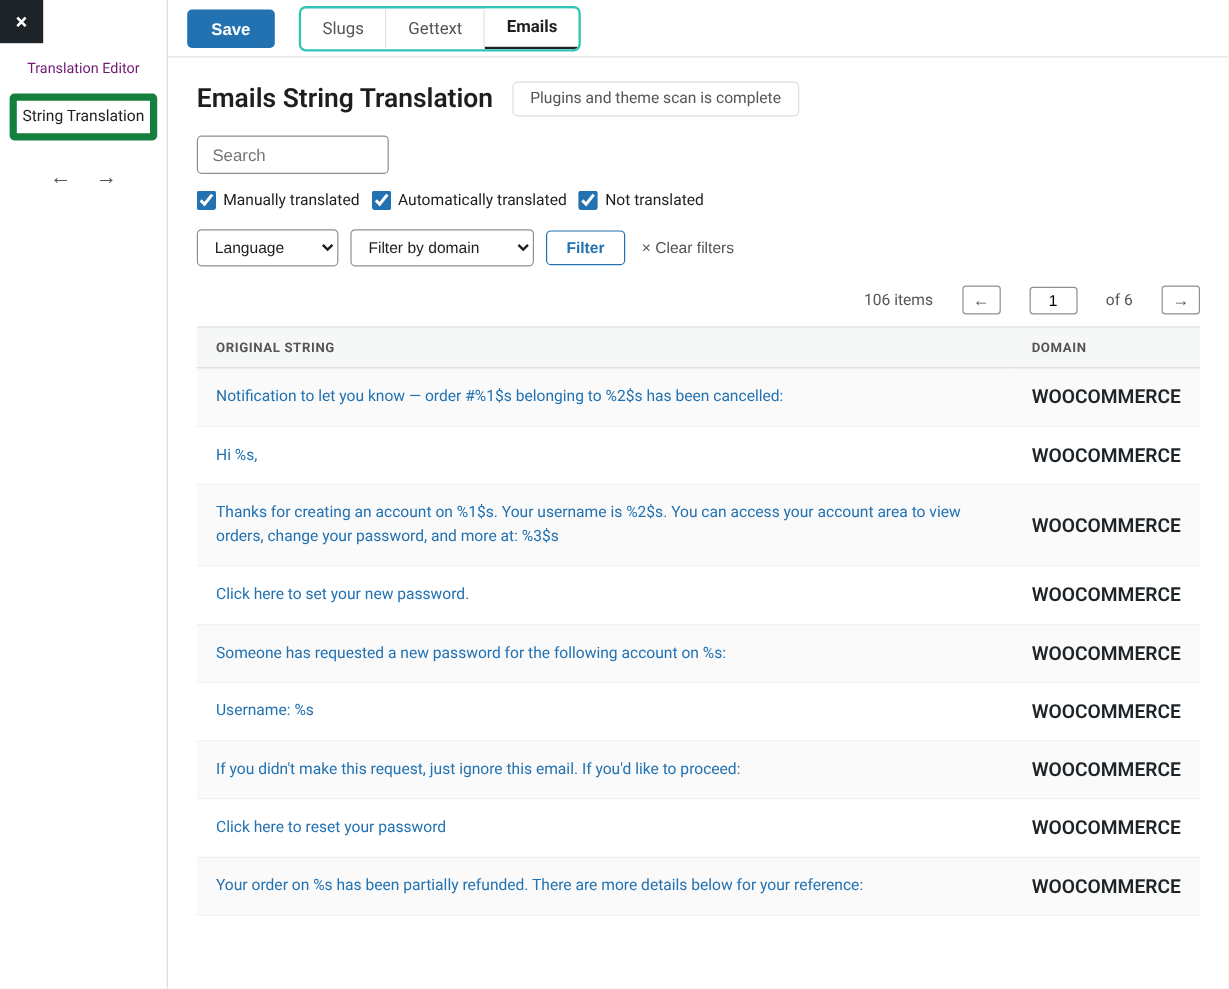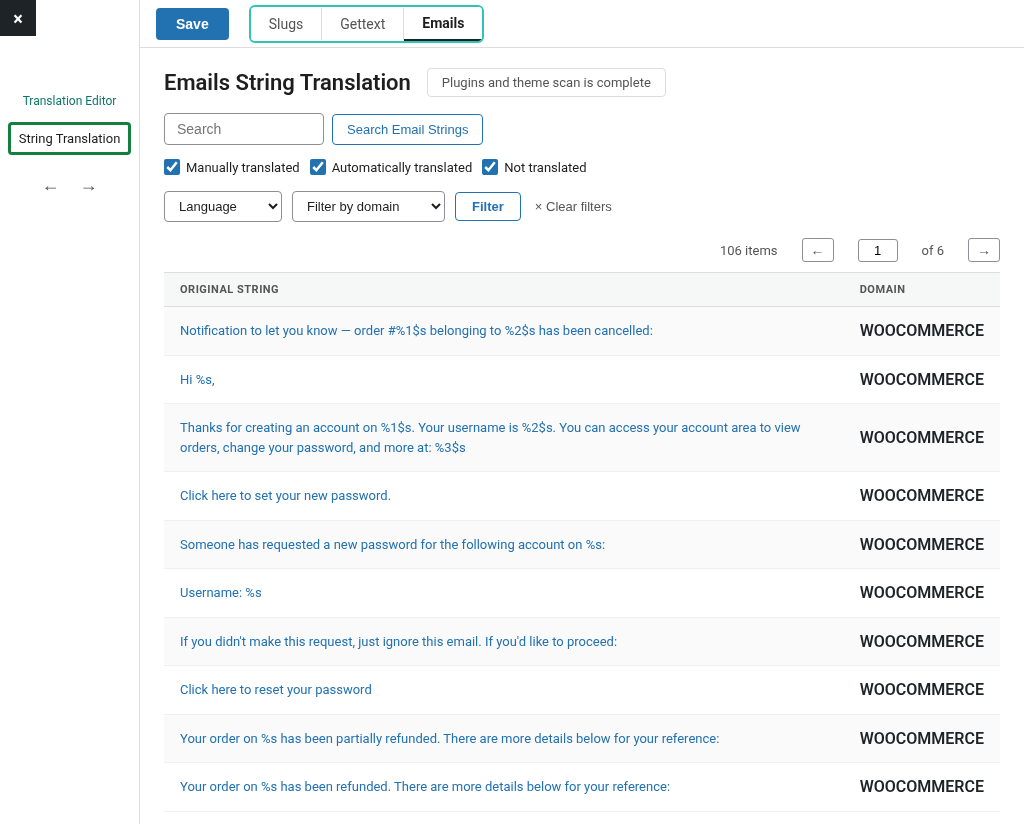--- a/index.html
+++ b/index.html
@@ -27,29 +27,28 @@
     .sidebar-nav {
       display: flex;
       flex-direction: column;
       align-items: center;
       width: 100%;
       padding: 8px 0;
       gap: 4px;
     }
     .sidebar-item-label {
       font-size: 12px;
-      color: #0f766e;
+      color: #701a75;
       text-align: center;
       padding: 6px 10px;
       cursor: pointer;
       width: 100%;
-      margin-top: 44px;
     }
     .sidebar-string-translation {
-      border: 3px solid #15803d;
+      border: 6px solid #15803d;
       border-radius: 4px;
       margin: 4px 8px;
       padding: 6px 0;
       font-size: 13px;
       color: #1e1e1e;
       text-align: center;
       cursor: pointer;
       width: calc(100% - 16px);
     }
     .sidebar-arrows {
@@ -319,21 +318,20 @@
 
   <div class="content">
 
     <div class="page-header">
       <h1 class="page-title">Emails String Translation</h1>
       <div class="scan-badge">Plugins and theme scan is complete</div>
     </div>
 
     <div class="search-row">
       <input class="search-input" type="text" placeholder="Search" style="">
-      <button class="search-email-btn">Search Email Strings</button>
     </div>
 
     <div class="filter-row">
       <label class="checkbox-group">
         <input type="checkbox" checked="" style="">
         <span>Manually translated</span>
       </label>
       <label class="checkbox-group">
         <input type="checkbox" checked="" style="">
         <span>Automatically translated</span>
@@ -417,22 +415,16 @@
       <a class="string-link">Click here to reset your password</a>
     </td>
     <td class="domain-cell">WOOCOMMERCE</td>
   </tr>
           <tr>
     <td>
       <a class="string-link">Your order on %s has been partially refunded. There are more details below for your reference:</a>
     </td>
     <td class="domain-cell">WOOCOMMERCE</td>
   </tr>
-          <tr>
-    <td>
-      <a class="string-link">Your order on %s has been refunded. There are more details below for your reference:</a>
-    </td>
-    <td class="domain-cell">WOOCOMMERCE</td>
-  </tr>
         </tbody>
     </table>
   </div>
 </div>
 
 </body></html>

